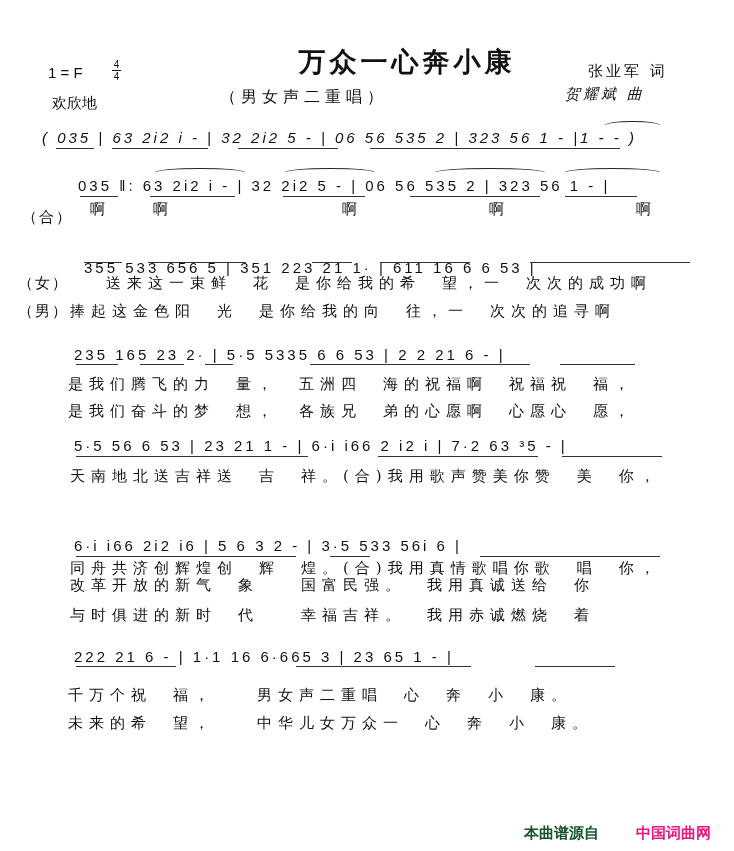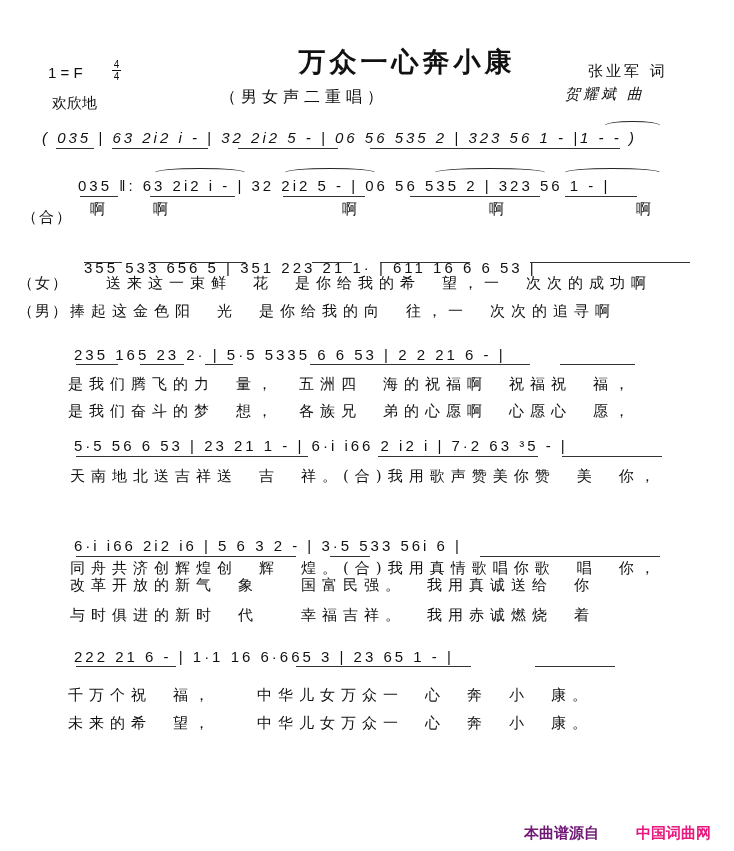--- a/index.html
+++ b/index.html
@@ -10,21 +10,21 @@
   .key { left:48px; top:64px; font-size:15px; font-family:"Liberation Sans", sans-serif; }
   .timesig { left:112px; top:59px; font-size:10px; line-height:11px; text-align:center; font-family:"Liberation Sans", sans-serif; }
   .timesig .bar { border-top:1px solid #111; width:9px; margin:0 auto; }
   .tempo { left:52px; top:94px; font-size:15px; font-family:"DejaVu Serif", serif; }
   .credit { left:565px; font-size:15px; letter-spacing:3px; font-family:"DejaVu Serif", serif; }
   .notes { font-family:"Liberation Sans", sans-serif; font-size:15px; letter-spacing:3px; }
   .lyric { font-family:"DejaVu Serif", serif; font-size:15px; letter-spacing:6px; }
   .label { font-family:"DejaVu Serif", serif; font-size:15px; letter-spacing:2px; }
   .ul { position:absolute; height:0; border-top:1px solid #333; }
   .slur { position:absolute; height:8px; border-top:1.5px solid #222; border-radius:50% 50% 0 0; }
-  .watermark-a { left:524px; top:824px; font-size:15px; font-weight:bold; color:#701a75; font-family:"DejaVu Sans", sans-serif; }
+  .watermark-a { left:524px; top:824px; font-size:15px; font-weight:bold; color:#14532d; font-family:"DejaVu Sans", sans-serif; }
   .watermark-b { left:636px; top:824px; font-size:15px; font-weight:bold; font-family:"DejaVu Sans", sans-serif; }
 </style>
 </head>
 <body>
 
 <div class="abs title">万众一心奔小康</div>
 <div class="abs subtitle">（男女声二重唱）</div>
 <div class="abs key">1 = F</div>
 <div class="abs timesig">
   <div>4</div>
@@ -88,17 +88,17 @@
 <div class="ul" style="left:76px; top:556px; width:220px;"></div>
 <div class="ul" style="left:330px; top:556px; width:40px;"></div>
 <div class="ul" style="left:480px; top:556px; width:180px;"></div>
 <div class="abs lyric" style="left:70px; top:576px;">改革开放的新气　象　　国富民强。　我用真诚送给　你</div>
 <div class="abs lyric" style="left:70px; top:606px;">与时俱进的新时　代　　幸福吉祥。　我用赤诚燃烧　着</div>
 
 <div class="abs notes" style="left:74px; top:648px;">222  21  6  -  |  1·1  16  6·665  3  |  23  65  1  -  |</div>
 <div class="ul" style="left:76px; top:666px; width:100px;"></div>
 <div class="ul" style="left:296px; top:666px; width:175px;"></div>
 <div class="ul" style="left:535px; top:666px; width:80px;"></div>
-<div class="abs lyric" style="left:68px; top:686px;">千万个祝　福，　　中华儿女万众一　心　奔　小　康。</div>
+<div class="abs lyric" style="left:68px; top:686px;">千万个祝　福，　　男女声二重唱　心　奔　小　康。</div>
 <div class="abs lyric" style="left:68px; top:714px;">未来的希　望，　　中华儿女万众一　心　奔　小　康。</div>
 
 <div class="abs watermark-a">本曲谱源自</div>
 <div class="abs watermark-b" style="color:#e8197e;">中国词曲网</div>
 
 </body></html>

